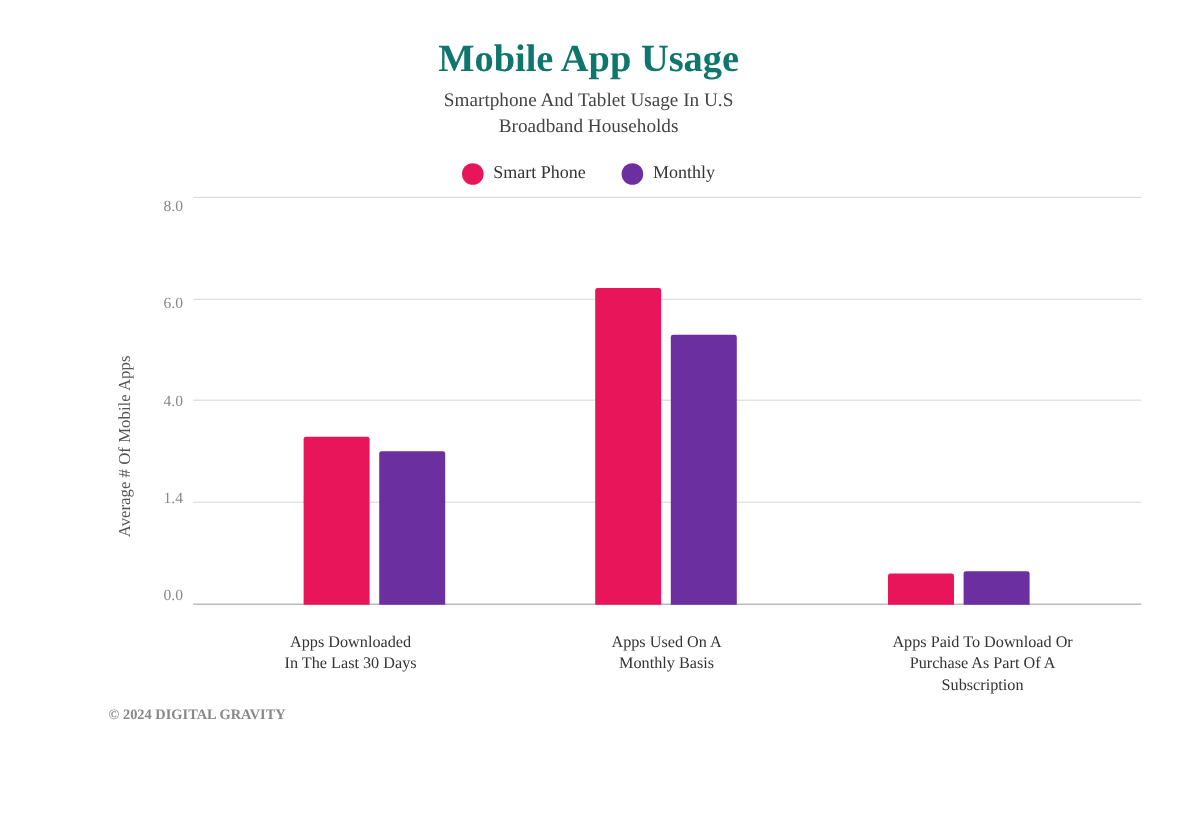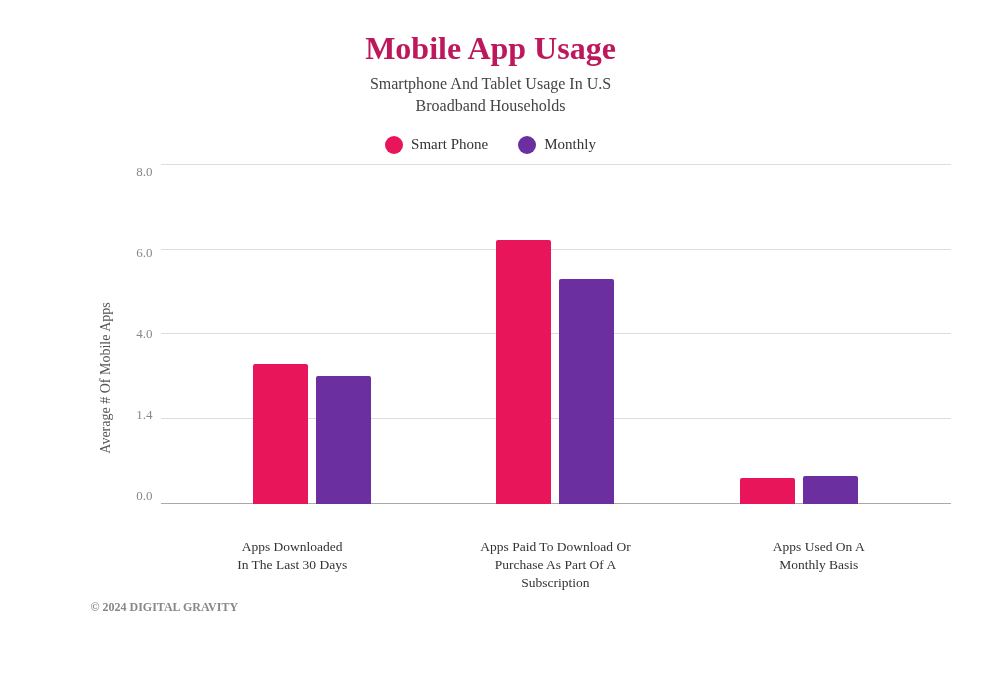--- a/index.html
+++ b/index.html
@@ -19,21 +19,21 @@
       height: 688px;
       position: relative;
       display: flex;
       flex-direction: column;
       align-items: center;
       padding-top: 30px;
     }
     .chart-title {
       font-size: 32px;
       font-weight: bold;
-      color: #be185d;
+      color: #0f766e;
       text-align: center;
       margin-bottom: 6px;
       font-family: 'Georgia', serif;
     }
     .chart-subtitle {
       font-size: 16px;
       color: #444;
       text-align: center;
       line-height: 1.4;
       margin-bottom: 18px;
@@ -79,21 +79,21 @@
     .bar-tablet {
       background: #6b2fa0;
     }
     .x-label {
       font-size: 13.5px;
       color: #333;
       text-align: center;
       line-height: 1.35;
       font-family: 'Georgia', serif;
       width: 160px;
-      margin-top: 24px;
+      margin-top: 12px;
     }
     .footer {
       margin-top: 8px;
       width: 860px;
       margin-left: 60px;
       font-size: 12px;
       color: #888;
       font-family: 'Georgia', serif;
       font-weight: bold;
     }
@@ -164,23 +164,23 @@
             </div>
           </div>
         </div>
       </div>
 
       <div style="display:flex; justify-content:space-around; padding:10px 0 0 40px;">
         <div class="x-label">
           Apps Downloaded<br>In The Last 30 Days
         </div>
         <div class="x-label">
-          Apps Paid To Download Or<br>Purchase As Part Of A<br>Subscription
+          Apps Used On A<br>Monthly Basis
         </div>
         <div class="x-label">
-          Apps Used On A<br>Monthly Basis
+          Apps Paid To Download Or<br>Purchase As Part Of A<br>Subscription
         </div>
       </div>
     </div>
   </div>
 
   <div class="footer">© 2024 DIGITAL GRAVITY</div>
 </div>
 
 </body></html>

